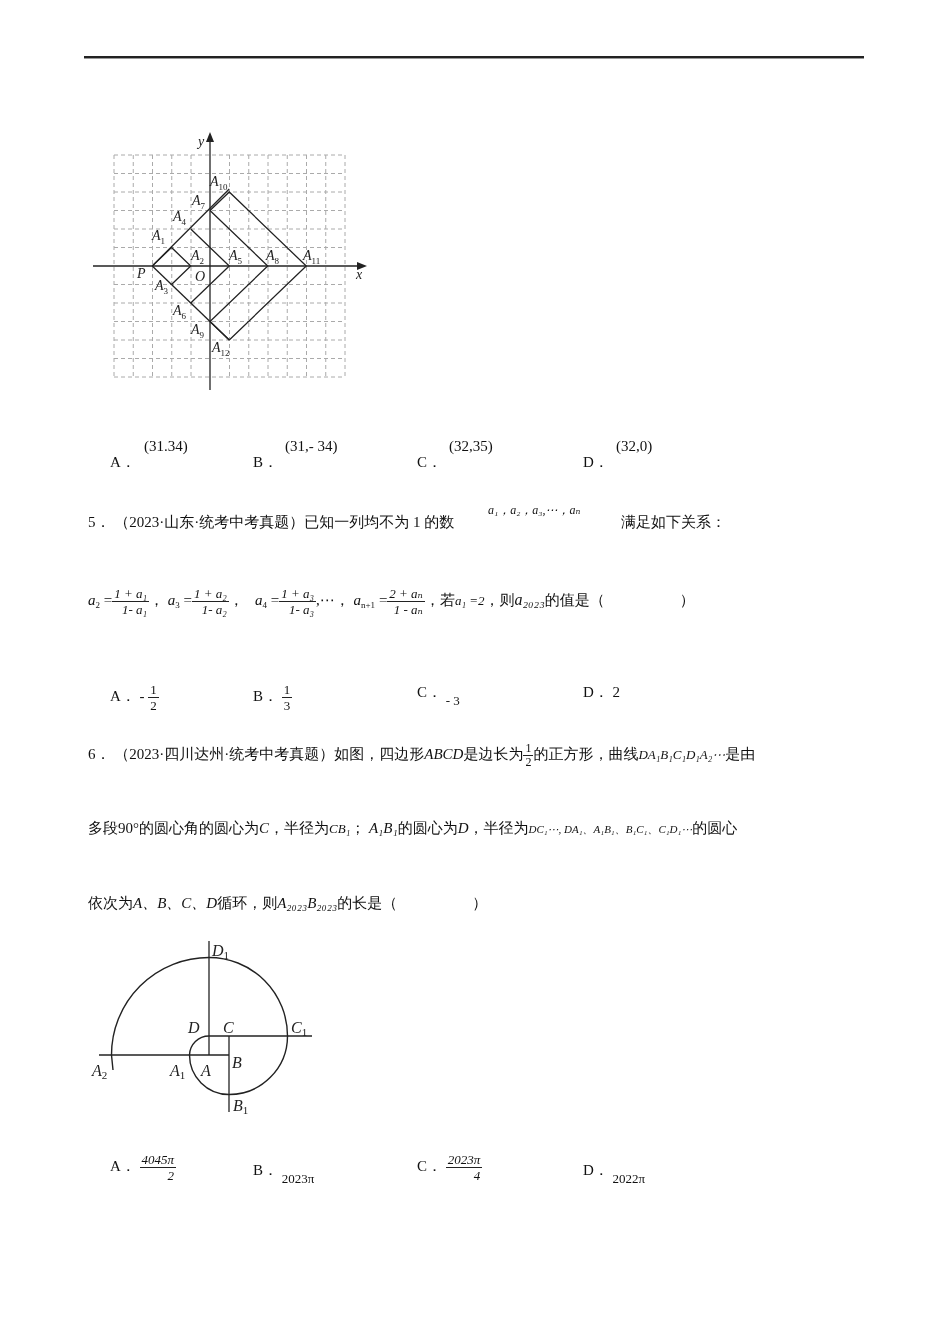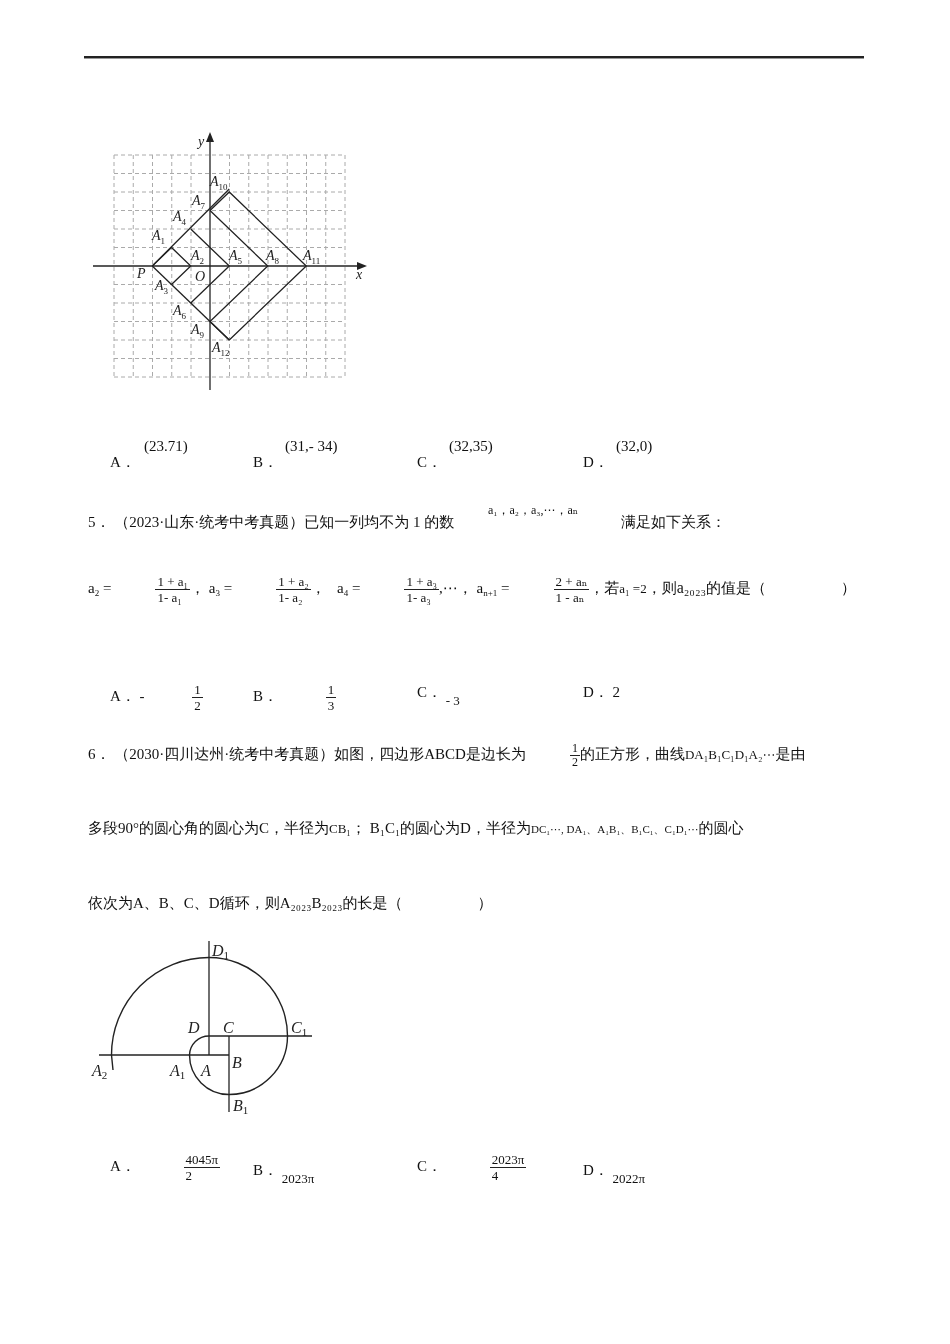--- a/index.html
+++ b/index.html
@@ -1,24 +1,24 @@
 <!DOCTYPE html>
 <html><head>
 <meta charset="utf-8">
 <style>
   html, body { margin:0; padding:0; background:#ffffff; }
   body { width:950px; height:1344px; position:relative; overflow:hidden;
          font-family:"Liberation Serif","DejaVu Serif",serif; color:#111; }
   .abs { position:absolute; }
   .rule { left:84px; top:56px; width:780px; height:2px; background:#222; border-bottom:1px solid #999; }
   .txt { font-size:15px; line-height:20px; white-space:nowrap; }
-  .it { }
+  .it { font-style:italic; }
   .sub { font-size:9px; vertical-align:-3px; font-style:normal; }
   .opt { font-size:15px; }
-  .frac { display:inline-block; text-align:left; vertical-align:middle; font-size:13px; line-height:15px;margin-left:44px; }
+  .frac { display:inline-block; text-align:right; vertical-align:middle; font-size:13px; line-height:15px; }
   .frac .num { display:block; border-bottom:1px solid #222; padding:0 2px; }
   .frac .den { display:block; padding:0 2px; }
   svg text { font-family:"Liberation Serif","DejaVu Serif",serif; }
 </style>
 </head>
 <body>
 
 <div class="abs rule"></div>
 
 <svg class="abs" style="left:0;top:0" width="950" height="420">
@@ -80,36 +80,36 @@
     <text x="192" y="205">A<tspan font-size="9" font-style="normal" dy="4">7</tspan></text>
     <text x="266" y="260">A<tspan font-size="9" font-style="normal" dy="4">8</tspan></text>
     <text x="191" y="334">A<tspan font-size="9" font-style="normal" dy="4">9</tspan></text>
     <text x="210" y="186">A<tspan font-size="9" font-style="normal" dy="4">10</tspan></text>
     <text x="303" y="260">A<tspan font-size="9" font-style="normal" dy="4">11</tspan></text>
     <text x="212" y="352">A<tspan font-size="9" font-style="normal" dy="4">12</tspan></text>
   </g>
 </svg>
 
 <div class="abs txt opt" style="left:110px;top:452px"><span>A．</span></div>
-<div class="abs txt opt" style="left:144px;top:436px">(23.71)</div>
+<div class="abs txt opt" style="left:144px;top:436px">(31.34)</div>
 <div class="abs txt opt" style="left:253px;top:452px"><span>B．</span></div>
 <div class="abs txt opt" style="left:285px;top:436px">(31,- 34)</div>
 <div class="abs txt opt" style="left:417px;top:452px"><span>C．</span></div>
 <div class="abs txt opt" style="left:449px;top:436px">(32,35)</div>
 <div class="abs txt opt" style="left:583px;top:452px"><span>D．</span></div>
 <div class="abs txt opt" style="left:616px;top:436px">(32,0)</div>
 
 <div class="abs txt" style="left:88px;top:512px">
   <span>5．</span>
   <span>（2023·山东·统考中考真题）</span><span>已知一列均不为 1 的数</span>
 </div>
 <div class="abs txt it" style="left:488px;top:500px;font-size:12px">a₁，a₂，a₃,⋯，aₙ</div>
 <div class="abs txt" style="left:621px;top:512px">满足如下关系：</div>
 
-<div class="abs txt" style="left:88px;top:574px;height:44px">
+<div class="abs txt" style="left:88px;top:586px;height:44px">
   <span class="it">a</span><span class="sub">2</span>
   <span> =</span><span class="frac it"><span class="num">1 + a₁</span><span class="den">1- a₁</span></span><span>，</span>
   <span class="it">a</span><span class="sub">3</span>
   <span> =</span><span class="frac it"><span class="num">1 + a₂</span><span class="den">1- a₂</span></span><span>，</span>
   &nbsp;&nbsp;<span class="it">a</span><span class="sub">4</span>
   <span> =</span><span class="frac it"><span class="num">1 + a₃</span><span class="den">1- a₃</span></span><span>,⋯，</span>
   <span class="it">a</span><span class="sub">n+1</span>
   <span> =</span><span class="frac it"><span class="num">2 + aₙ</span><span class="den">1 - aₙ</span></span><span>，</span><span>若</span><span class="it" style="font-size:13px">a₁ =2</span><span>，则</span><span class="it" style="font-size:16px">a₂₀₂₃</span><span>的值是（　　　　　）</span>
 </div>
 
@@ -123,24 +123,24 @@
 </div>
 <div class="abs txt opt" style="left:417px;top:682px">
   <span>C．</span> <span style="font-size:13px;position:relative;top:8px">- 3</span>
 </div>
 <div class="abs txt opt" style="left:583px;top:682px">
   <span>D．</span> <span>2</span>
 </div>
 
 <div class="abs txt" style="left:88px;top:742px">
   <span>6．</span>
-  <span>（2030·四川达州·统考中考真题）</span><span>如图，四边形</span><span class="it">ABCD</span><span>是边长为</span><span class="frac" style="font-size:12px;line-height:13px"><span class="num">1</span><span class="den">2</span></span><span>的正方形，曲线</span><span class="it" style="font-size:13px">DA₁B₁C₁D₁A₂⋯</span><span>是由</span>
+  <span>（2023·四川达州·统考中考真题）</span><span>如图，四边形</span><span class="it">ABCD</span><span>是边长为</span><span class="frac" style="font-size:12px;line-height:13px"><span class="num">1</span><span class="den">2</span></span><span>的正方形，曲线</span><span class="it" style="font-size:13px">DA₁B₁C₁D₁A₂⋯</span><span>是由</span>
 </div>
 <div class="abs txt" style="left:88px;top:818px">
-  <span>多段</span><span>90°</span><span>的圆心角的圆心为</span><span class="it">C</span><span>，半径为</span><span class="it" style="font-size:13px">CB₁</span><span>；</span>&nbsp;<span class="it">B₁C₁</span><span>的圆心为</span><span class="it">D</span><span>，半径为</span><span class="it" style="font-size:11px">DC₁⋯, DA₁、A₁B₁、B₁C₁、C₁D₁⋯</span><span>的圆心</span>
+  <span>多段</span><span>90°</span><span>的圆心角的圆心为</span><span class="it">C</span><span>，半径为</span><span class="it" style="font-size:13px">CB₁</span><span>；</span>&nbsp;<span class="it">A₁B₁</span><span>的圆心为</span><span class="it">D</span><span>，半径为</span><span class="it" style="font-size:11px">DC₁⋯, DA₁、A₁B₁、B₁C₁、C₁D₁⋯</span><span>的圆心</span>
 </div>
 <div class="abs txt" style="left:88px;top:893px">
   <span>依次为</span><span class="it">A、B、C、D</span><span>循环，则</span><span class="it">A₂₀₂₃B₂₀₂₃</span><span>的长是（　　　　　）</span>
 </div>
 
 <svg class="abs" style="left:0;top:930px" width="400" height="200">
 
   <g stroke="#222" stroke-width="1.3" fill="none">
     <line x1="209" y1="11" x2="209" y2="125"></line>
     <line x1="209" y1="106" x2="312" y2="106"></line>

